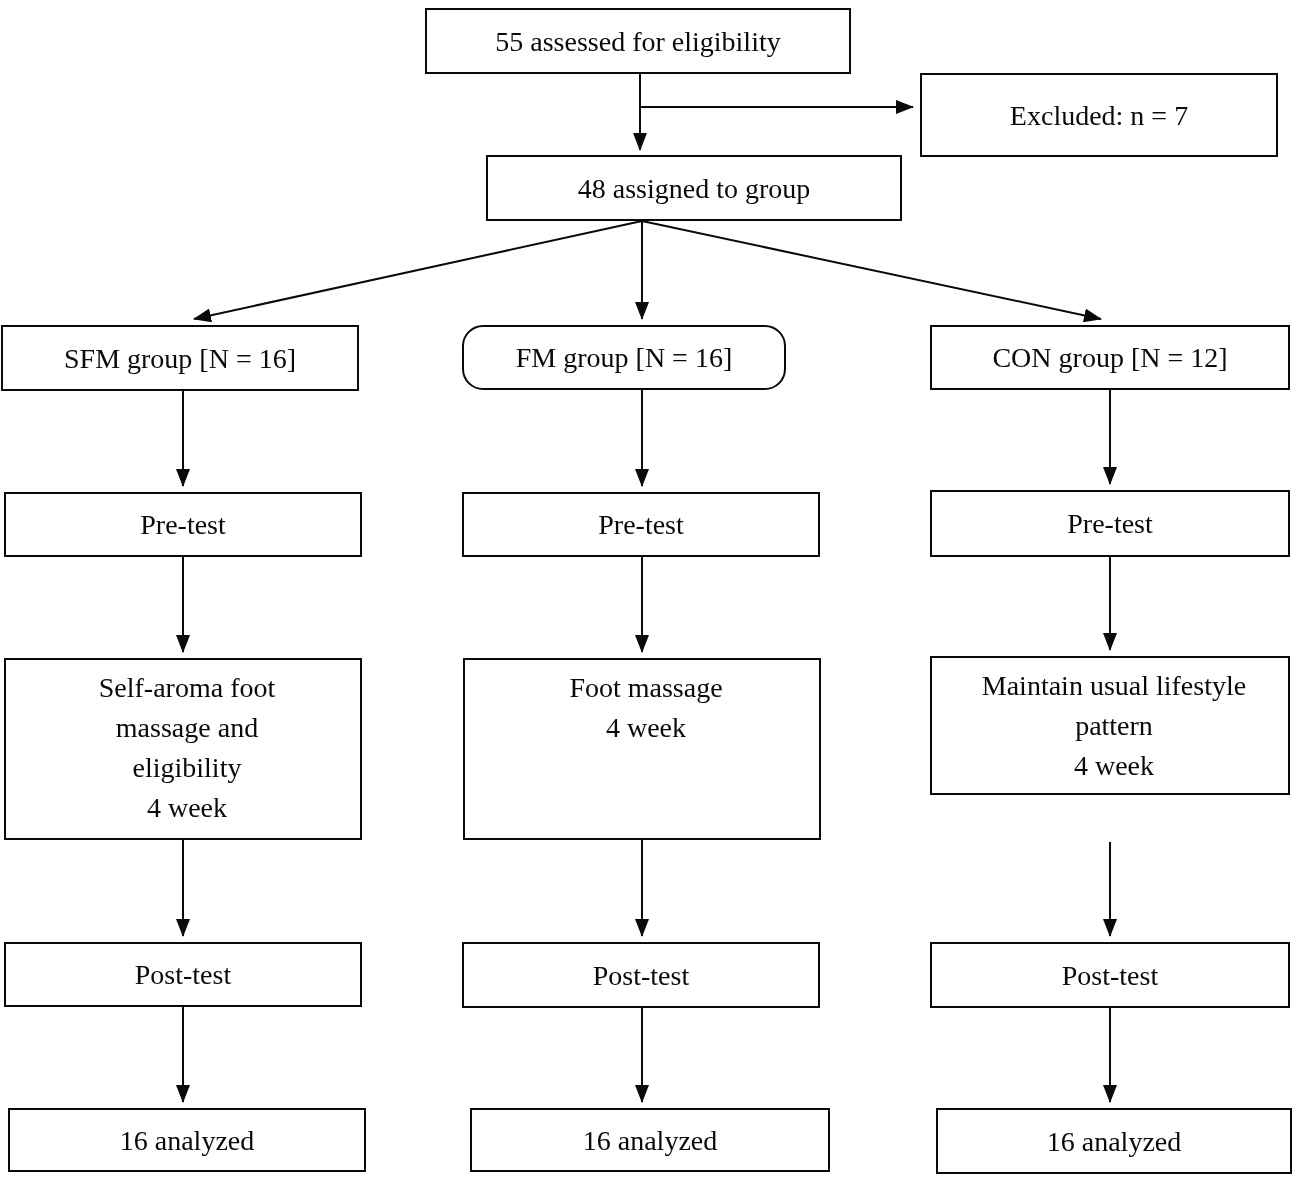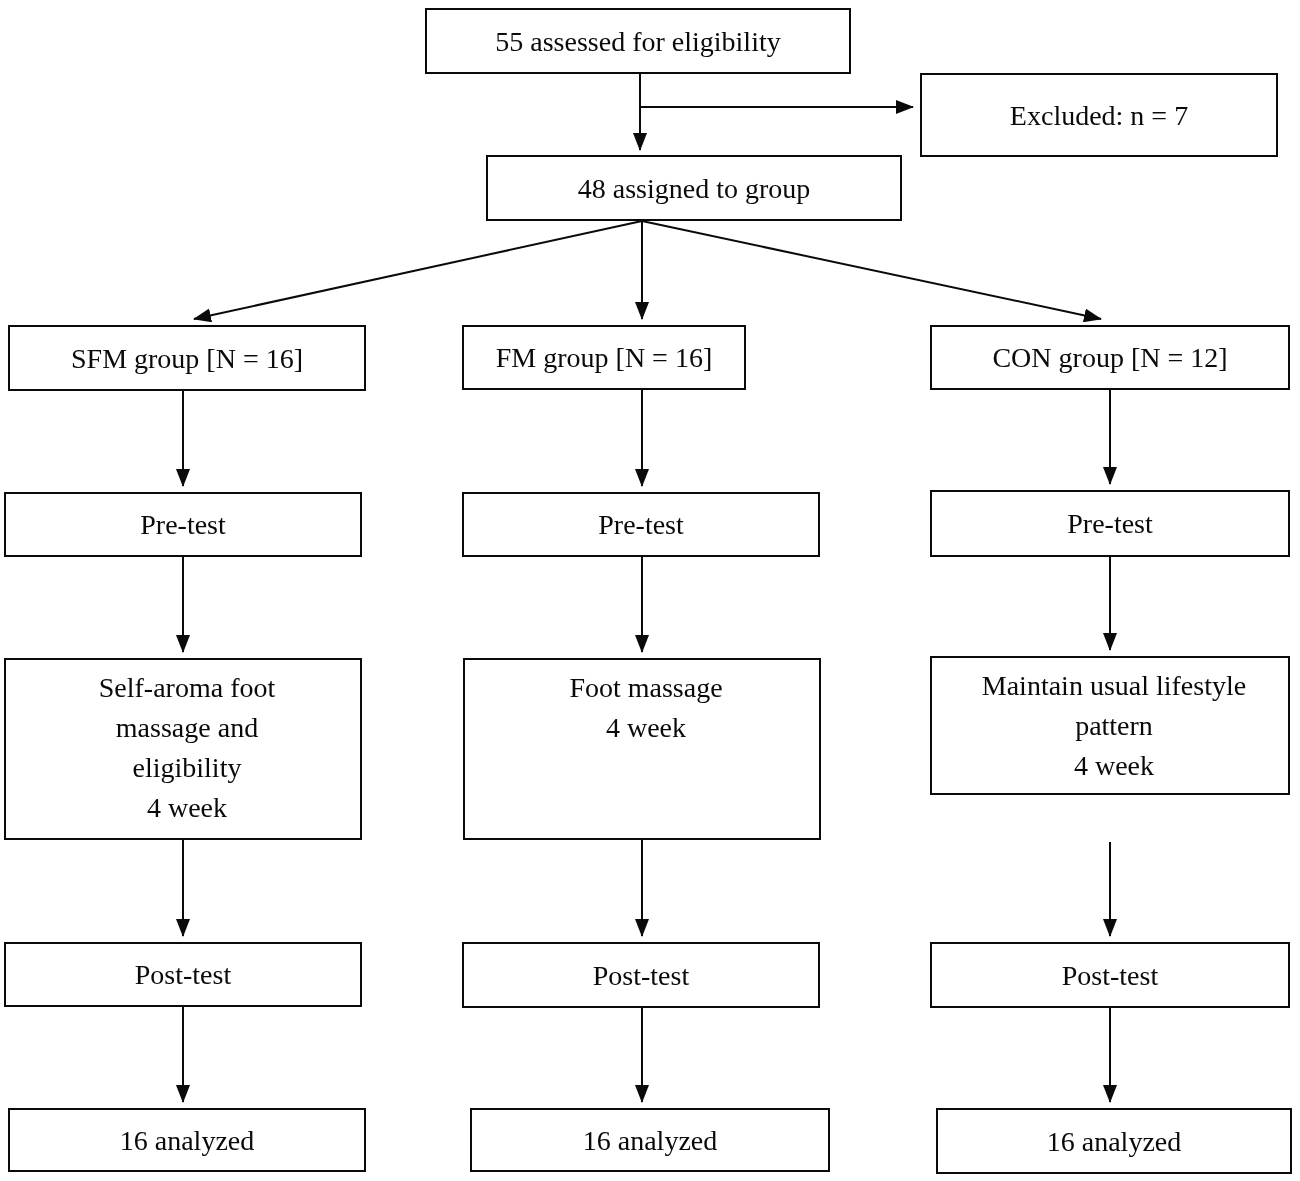--- a/index.html
+++ b/index.html
@@ -49,22 +49,22 @@
   }
   .node.multi .line {
     line-height: 40px;
     white-space: nowrap;
     margin-left: 8px;
   }
   
   #n-assessed        { left: 425px; top: 8px;    width: 426px; height: 66px; }
   #n-excluded        { left: 920px; top: 73px;   width: 358px; height: 84px; }
   #n-assigned        { left: 462px; top: 155px;  width: 416px; height: 66px; margin-left: 24px; }
-  #n-sfm-group       { left: 8px;   top: 325px;  width: 358px; height: 66px; }
-  #n-fm-group        { left: 462px; top: 325px;  width: 284px; height: 65px; }
+  #n-sfm-group       { left: 1px;   top: 325px;  width: 358px; height: 66px; }
+  #n-fm-group        { left: 462px; top: 325px;  width: 324px; height: 65px; border-radius: 21px; }
   #n-con-group       { left: 930px; top: 325px;  width: 360px; height: 65px; }
   #n-sfm-pretest     { left: 4px;   top: 492px;  width: 358px; height: 65px; }
   #n-fm-pretest      { left: 462px; top: 492px;  width: 358px; height: 65px; }
   #n-con-pretest     { left: 930px; top: 490px;  width: 360px; height: 67px; }
   #n-sfm-treatment   { left: 4px;   top: 658px;  width: 358px; height: 182px; }
   #n-fm-treatment    { left: 463px; top: 658px;  width: 358px; height: 182px; }
   #n-con-treatment   { left: 930px; top: 656px;  width: 360px; height: 139px; }
   #n-sfm-posttest    { left: 4px;   top: 942px;  width: 358px; height: 65px; }
   #n-fm-posttest     { left: 462px; top: 942px;  width: 358px; height: 66px; }
   #n-con-posttest    { left: 930px; top: 942px;  width: 360px; height: 66px; }

